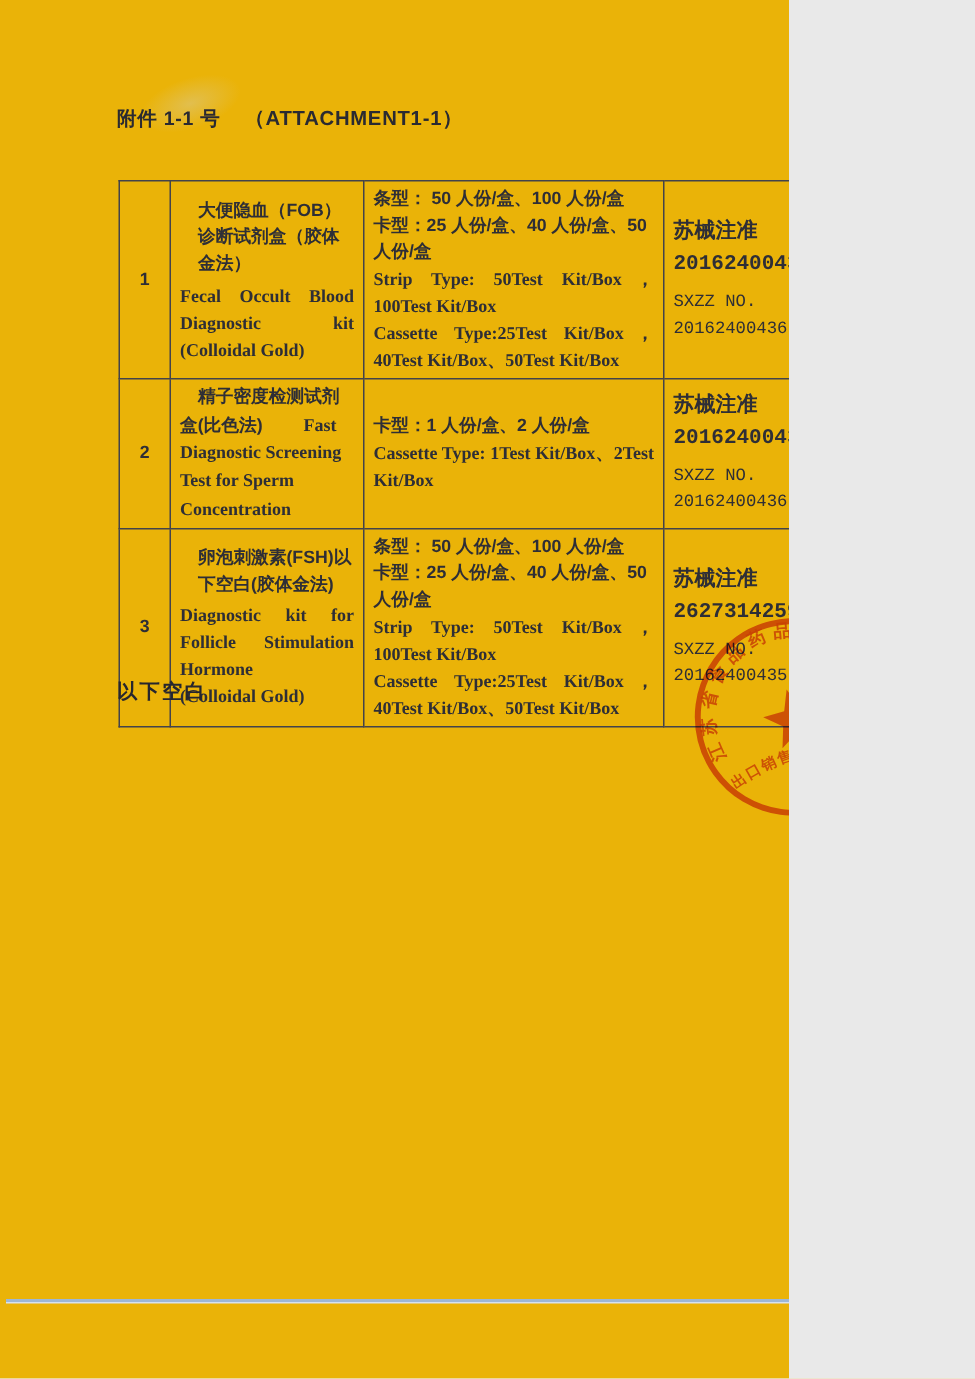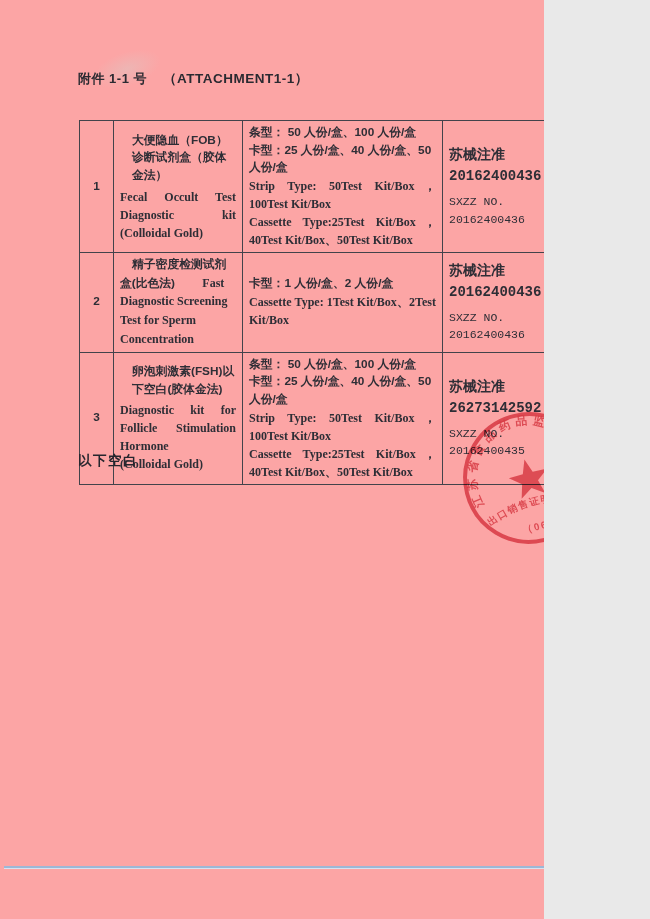--- a/index.html
+++ b/index.html
@@ -1,19 +1,19 @@
 <!DOCTYPE html>
 <html><head>
 <meta charset="utf-8">
 <style>
   html,body{margin:0;padding:0;background:#e9e9e9;}
   .doc{
-    position:relative;width:526px;height:919px;background:#fca5a5;
+    position:relative;width:526px;height:919px;background:#eab308;
     font-family:"Liberation Sans","DejaVu Sans",sans-serif;
-    color:#2a2a31;overflow:hidden;padding-left:18px;
+    color:#2a2a31;overflow:hidden;
   }
   
   .fold-mark{
     position:absolute;left:92px;top:52px;width:70px;height:34px;
     background:radial-gradient(ellipse at center, rgba(210,212,208,.35), rgba(255,255,255,0) 70%);
     transform:rotate(-18deg);
   }
   .hdr-line1{position:absolute;left:78px;top:70px;font-size:13px;font-weight:bold;letter-spacing:.5px;}
   .hdr-line1 .en{margin-left:16px;font-size:13.5px;}
   .hdr-line2{position:absolute;left:78px;top:98px;font-size:12.5px;font-weight:bold;letter-spacing:.4px;}
@@ -68,21 +68,21 @@
         <col style="width:129px">
         <col style="width:200px">
         <col style="width:148px">
     </colgroup>
     <tbody>
 
     <tr style="height:108px;">
       <td class="c-index">1</td>
       <td class="c-product">
         <div class="zh-block">大便隐血（FOB）诊断试剂盒（胶体金法）</div>
-        <div class="en-block">Fecal Occult Test Diagnostic kit (Colloidal Gold)</div>
+        <div class="en-block">Fecal Occult Blood Diagnostic kit (Colloidal Gold)</div>
       </td>
       <td class="c-model">
         <div class="zh-block">条型：  50 人份/盒、100 人份/盒
 卡型：25 人份/盒、40 人份/盒、50 人份/盒</div>
         <div class="en-block">Strip Type: 50Test Kit/Box，100Test Kit/Box
 Cassette Type:25Test Kit/Box，40Test Kit/Box、50Test Kit/Box</div>
       </td>
       <td class="c-cert">
         <div class="zh-line">苏械注准 20162400436</div>
         <div class="en-line">SXZZ NO. 20162400436</div>

